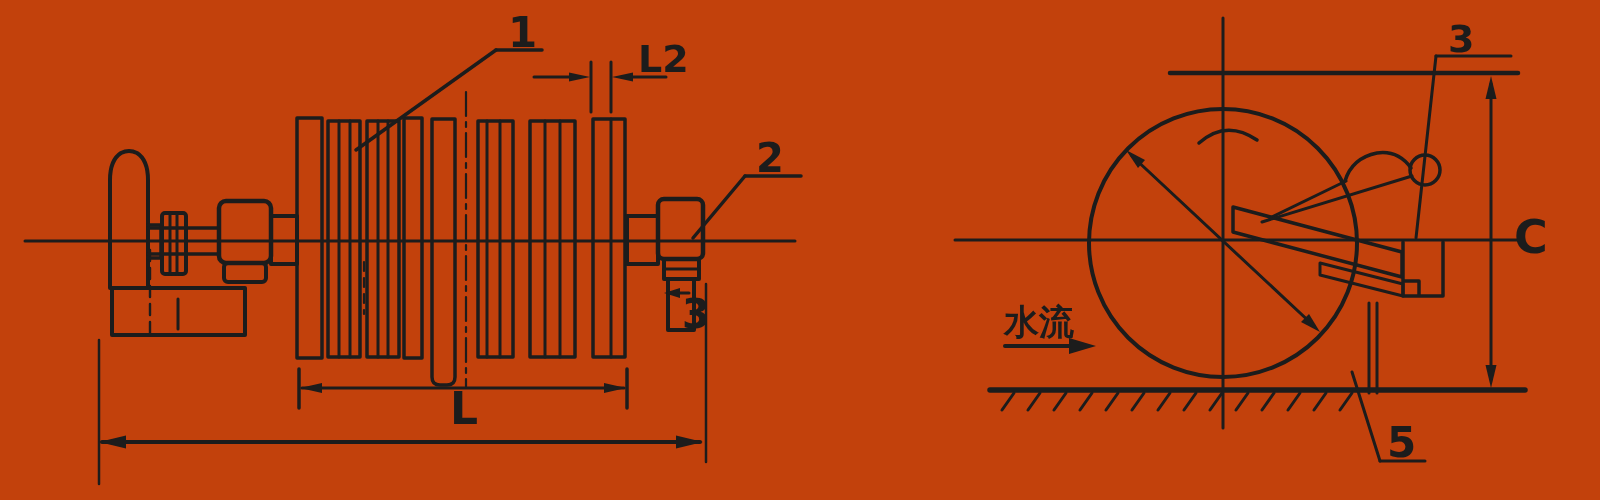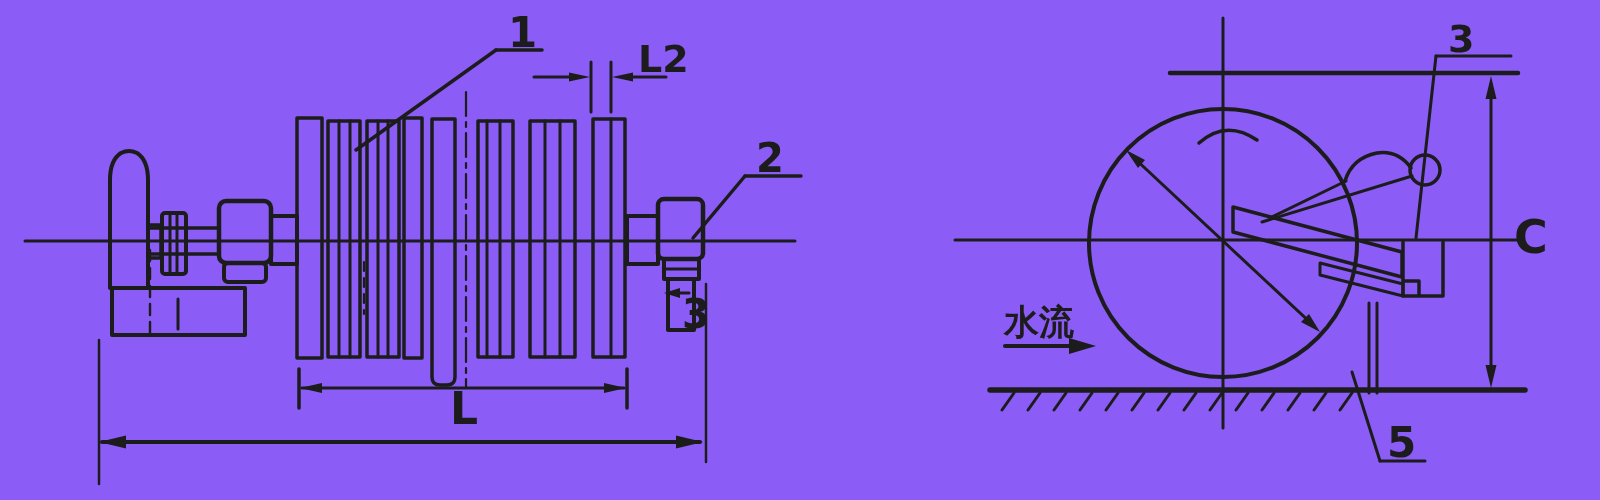--- a/index.html
+++ b/index.html
@@ -5,21 +5,21 @@
   html, body {
     margin: 0;
     padding: 0;
     background: #fafaf8;
     font-family: "DejaVu Sans", "Liberation Sans", sans-serif;
   }
   .canvas {
     position: relative;
     width: 1600px;
     height: 500px;
-    background: #8b5cf6;
+    background: #c2410c;
     overflow: hidden;
     text-align: right;
   }
   svg { display: block; }
   .ink-stroke { stroke: #1c1c1c; fill: none; stroke-linecap: round; stroke-linejoin: round; }
   .ink-fill   { fill: #1c1c1c; stroke: none; }
   text.label {
     fill: #1c1c1c;
     font-family: "DejaVu Sans", "Liberation Sans", sans-serif;
     font-weight: bold;

